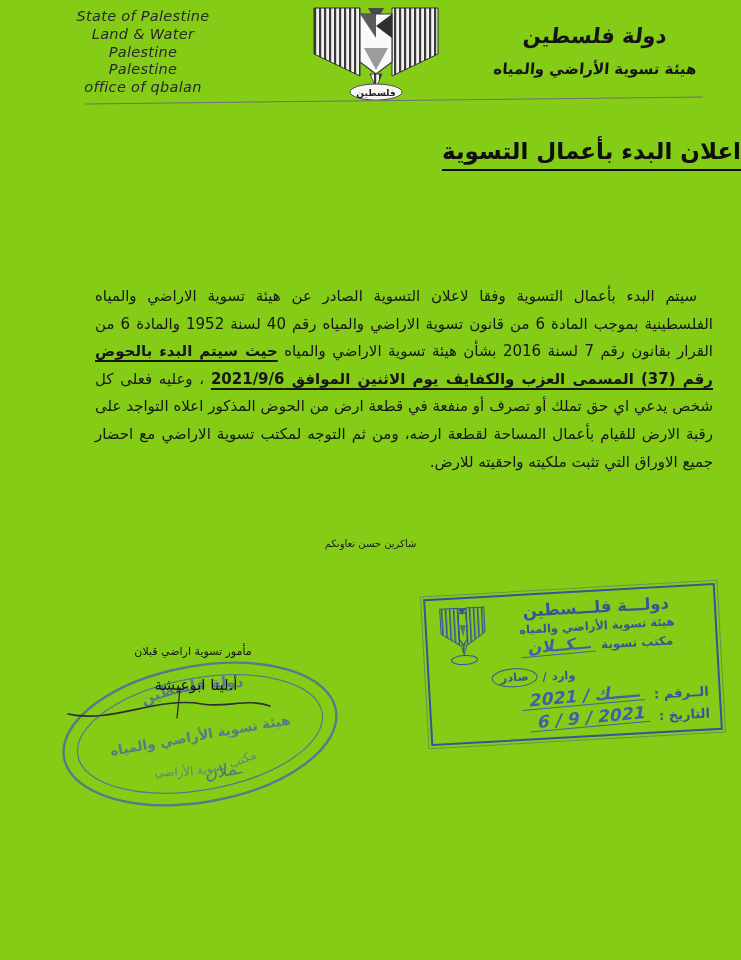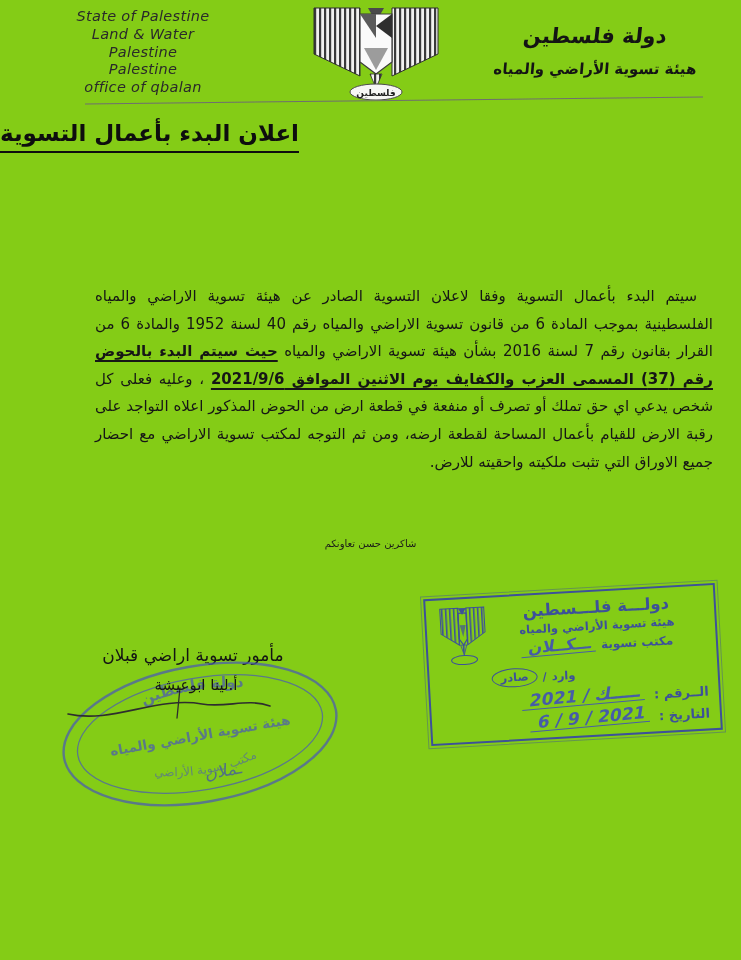--- a/index.html
+++ b/index.html
@@ -16,21 +16,21 @@
   }
   .emblem{position:absolute;left:298px;top:4px;width:156px;height:96px;}
   .ar-header{position:absolute;right:12px;top:24px;width:268px;text-align:center;direction:rtl;color:#141414;}
   .ar-header .l1{font-size:21px;font-weight:bold;transform:skewX(-6deg);margin-bottom:12px;}
   .ar-header .l2{font-size:15px;font-weight:bold;transform:skewX(-5deg);}
   .hr-line{
     position:absolute;left:85px;top:100px;width:618px;height:0;
     border-top:1.6px solid #6f6f6f;transform:rotate(-0.65deg);
   }
   
-  .doc-title{position:absolute;left:0;top:120px;width:100%;text-align:left;direction:rtl;}
+  .doc-title{position:absolute;left:0;top:138px;width:100%;text-align:right;direction:rtl;}
   .doc-title span{
     font-size:23px;font-weight:bold;color:#0e0e0e;
     border-bottom:2.6px solid #0e0e0e;padding-bottom:5px;
   }
   .addressee{position:absolute;right:22px;top:222px;direction:rtl;}
   .addressee span{
     font-size:15.5px;font-weight:bold;color:#101010;
     border-bottom:1.8px solid #101010;padding-bottom:3px;
   }
   
@@ -63,21 +63,21 @@
   .hw{
     display:inline-block;transform:skewX(-14deg) rotate(-2deg);
     font-size:16px;color:#4153b5;border-bottom:1.6px solid #4153b5;
     padding:0 6px 1px 6px;line-height:15px;
   }
   .rs-io{display:flex;direction:ltr;align-items:center;gap:5px;margin:4px 0 2px 52px;font-size:11.5px;font-weight:bold;}
   .rs-io .oval{border:1.6px solid #3747a5;border-radius:50%;padding:1px 8px 2px 8px;}
   .rs-row{display:flex;align-items:flex-end;gap:8px;font-size:13px;font-weight:bold;margin-top:5px;}
   .rs-row .hw{font-size:17px;}
   
-  .sig-role{position:absolute;left:70px;top:645px;width:246px;text-align:center;direction:rtl;font-size:17px;color:#141414;}
+  .sig-role{position:absolute;left:70px;top:645px;width:246px;text-align:center;direction:rtl;font-size:11px;color:#141414;}
   .sig-name{position:absolute;left:96px;top:676px;width:200px;text-align:center;direction:rtl;font-size:15px;color:#141414;z-index:3;}
   .sig-swoosh{position:absolute;left:62px;top:684px;width:215px;height:45px;z-index:2;}
   .round-stamp{position:absolute;left:52px;top:658px;width:296px;height:152px;transform:rotate(-10deg);opacity:.72;z-index:1;}
 </style>
 </head>
 <body>
 
 <div class="page">
 
   <div class="en-header">

